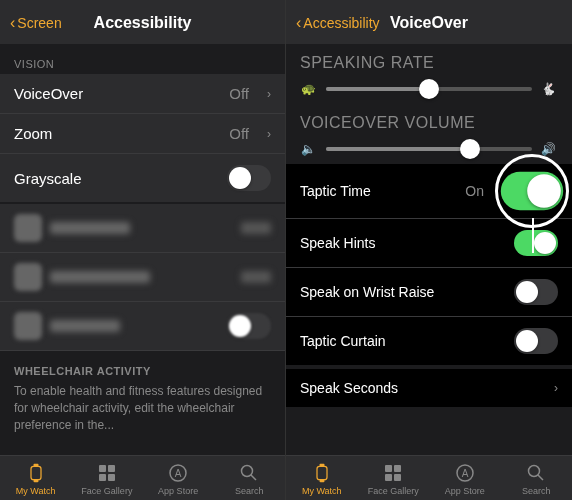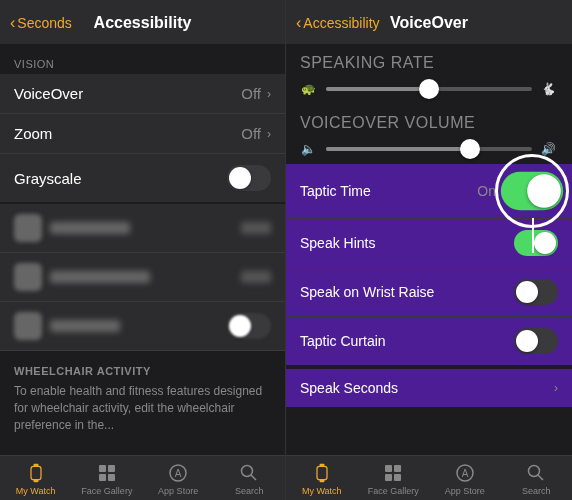--- a/index.html
+++ b/index.html
@@ -84,21 +84,21 @@
     }
 
     .list-item-label {
       color: #ffffff;
       font-size: 15px;
     }
 
     .list-item-right {
       display: flex;
       align-items: center;
-      gap: 6px;
+      gap: 18px;
     }
 
     .list-item-value {
       color: #888888;
       font-size: 15px;
     }
 
     .chevron-right {
       color: #888888;
       font-size: 12px;
@@ -289,21 +289,21 @@
       width: 20px;
       height: 20px;
       background: #ffffff;
       border-radius: 50%;
       position: absolute;
       top: -8px;
       box-shadow: 0 1px 3px rgba(0,0,0,0.5);
     }
 
     .right-list-group {
-      background: #4c1d95;
+      background: #000000;
     }
 
     .right-list-item {
       display: flex;
       align-items: center;
       justify-content: space-between;
       padding: 11px 14px;
       border-bottom: 1px solid #3a3a3c;
     }
 
@@ -345,21 +345,21 @@
     .vol-low::before { content: '🔈'; font-size: 12px; }
     .vol-high::before { content: '🔊'; font-size: 12px; }
   </style>
 </head>
 <body>
 
 <div class="left-panel">
   <div class="nav-bar">
     <div class="nav-back">
       <span class="chevron">‹</span>
-      <span>Seconds</span>
+      <span>Screen</span>
     </div>
     <span class="nav-title">Accessibility</span>
   </div>
 
   <div class="scrollable-content">
     <div class="section-header">VISION</div>
 
     <div class="list-group">
       <div class="list-item">
         <span class="list-item-label">VoiceOver</span>

